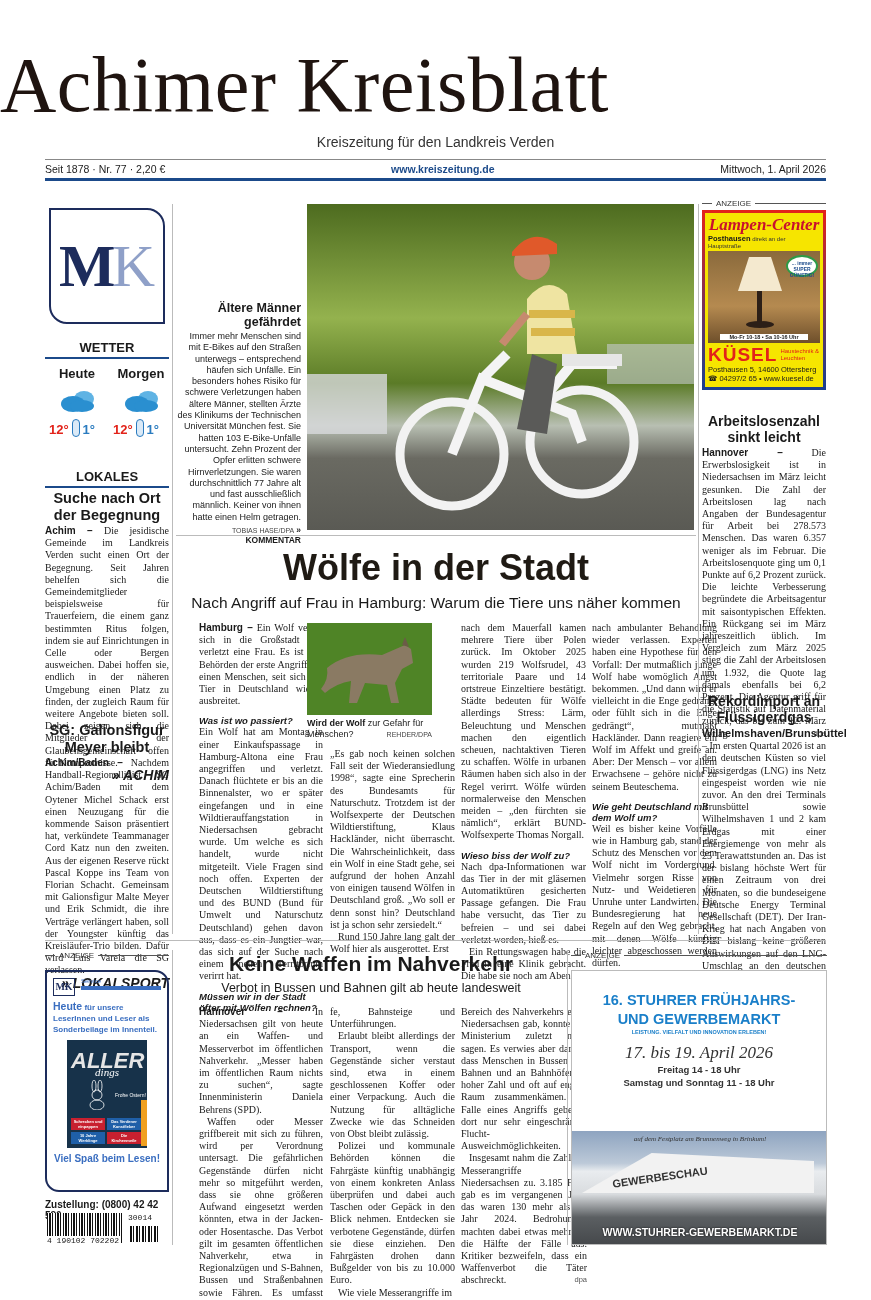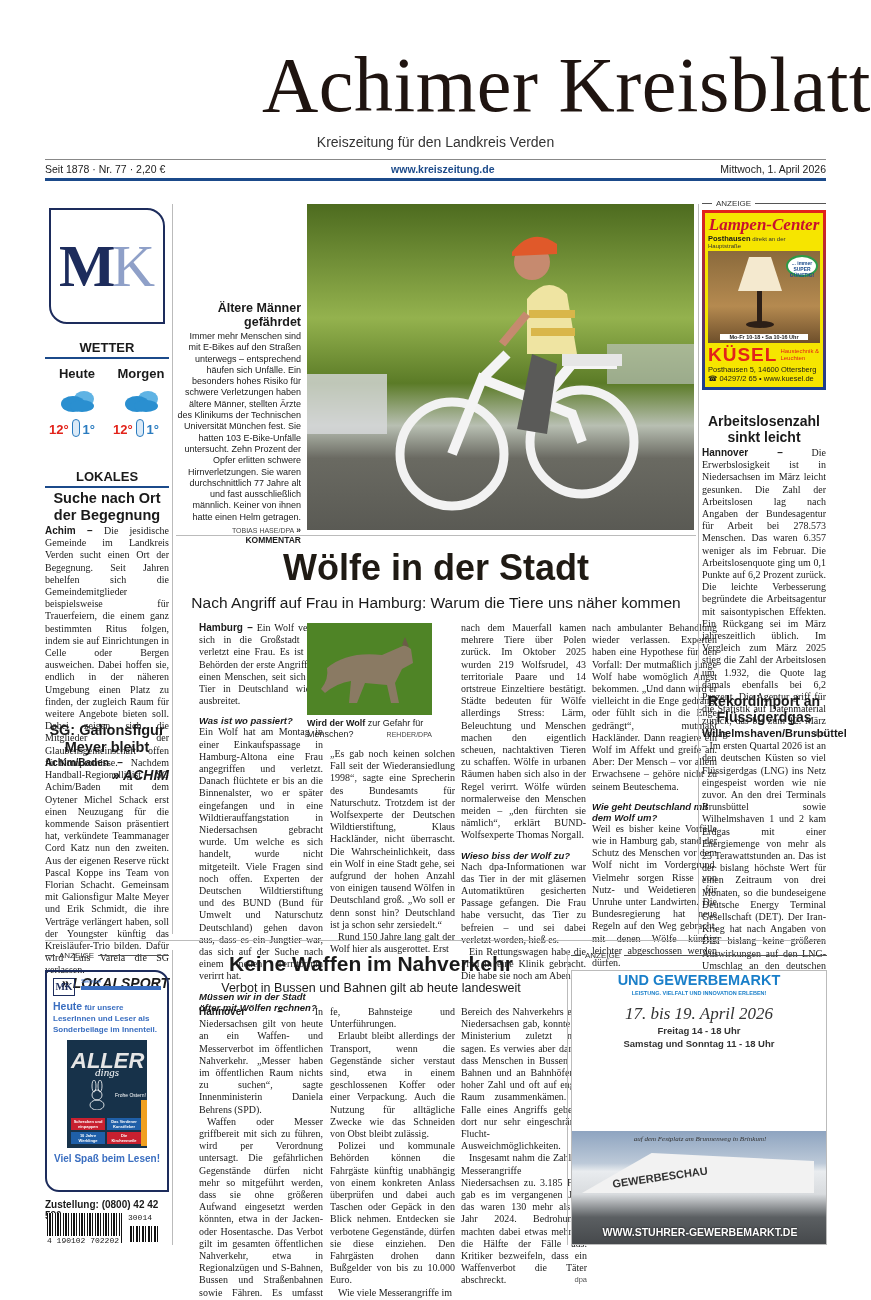--- a/index.html
+++ b/index.html
@@ -2,21 +2,21 @@
 <html><head>
 <meta charset="utf-8">
 <style>
   * { box-sizing: border-box; margin: 0; padding: 0; }
   html, body { width: 871px; height: 1300px; background: #ffffff; overflow: hidden; }
   body { position: relative; font-family: "Liberation Serif", serif; color: #1a1a1a; }
 
   .abs { position: absolute; }
 
   
-  .mast-title { left: 0; top: 40px; width: 871px; text-align: right; font-family: "Liberation Serif", serif;
+  .mast-title { left: 0; top: 40px; width: 871px; text-align: left; font-family: "Liberation Serif", serif;
     font-size: 78px; line-height: 90px; color: #1f1410; letter-spacing: 0.5px; }
   .mast-sub { left: 0; top: 134px; width: 871px; text-align: center; font-family: "Liberation Sans", sans-serif;
     font-size: 14px; color: #333; }
   .mast-rule-thin { left: 45px; top: 159px; width: 781px; height: 1px; background: #888; }
   .mast-info { left: 45px; top: 163px; width: 781px; height: 16px; font-family: "Liberation Sans", sans-serif; font-size: 10.5px;
     display: flex; justify-content: space-between; color: #222; }
   .mast-info .url { color: #1b4a8a; font-weight: bold; }
   .mast-rule-thick { left: 45px; top: 178px; width: 781px; height: 3px; background: #1b4a8a; }
 
   
@@ -382,20 +382,21 @@
     <span>Insgesamt nahm die Zahl der Messerangriffe in Niedersachsen zu. 3.185 Fälle gab es im vergangenen Jahr, das waren 130 mehr als im Jahr 2024. Bedrohungen machten dabei etwas mehr als die Hälfte der Fälle aus. Kritiker bezweifeln, dass ein Waffenverbot die Täter abschreckt.</span>
     <span class="dpa">dpa</span>
   </div>
 </div>
 
 <div class="vrule" style="left:567px; top:950px; height:295px;"></div>
 
 <div class="abs anz-label" style="left:571px; top:951px; width:256px;">ANZEIGE</div>
 
 <div class="abs ad-markt">
+  <div class="markt-t1">16. STUHRER FRÜHJAHRS-</div>
   <div class="markt-t1" style="margin-top:0;">UND GEWERBEMARKT</div>
   <div class="markt-tag">LEISTUNG. VIELFALT UND INNOVATION ERLEBEN!</div>
   <div class="markt-date">17. bis 19. April 2026</div>
   <div class="markt-hours">Freitag 14 - 18 Uhr</div>
   <div class="markt-hours">Samstag und Sonntag 11 - 18 Uhr</div>
   <div class="markt-scene">
     <div class="markt-place">auf dem Festplatz am Brunnenweg in Brinkum!</div>
     <div class="markt-tent"></div>
     <div class="markt-gewerbe">GEWERBESCHAU</div>
     <div class="markt-url">WWW.STUHRER-GEWERBEMARKT.DE</div>

